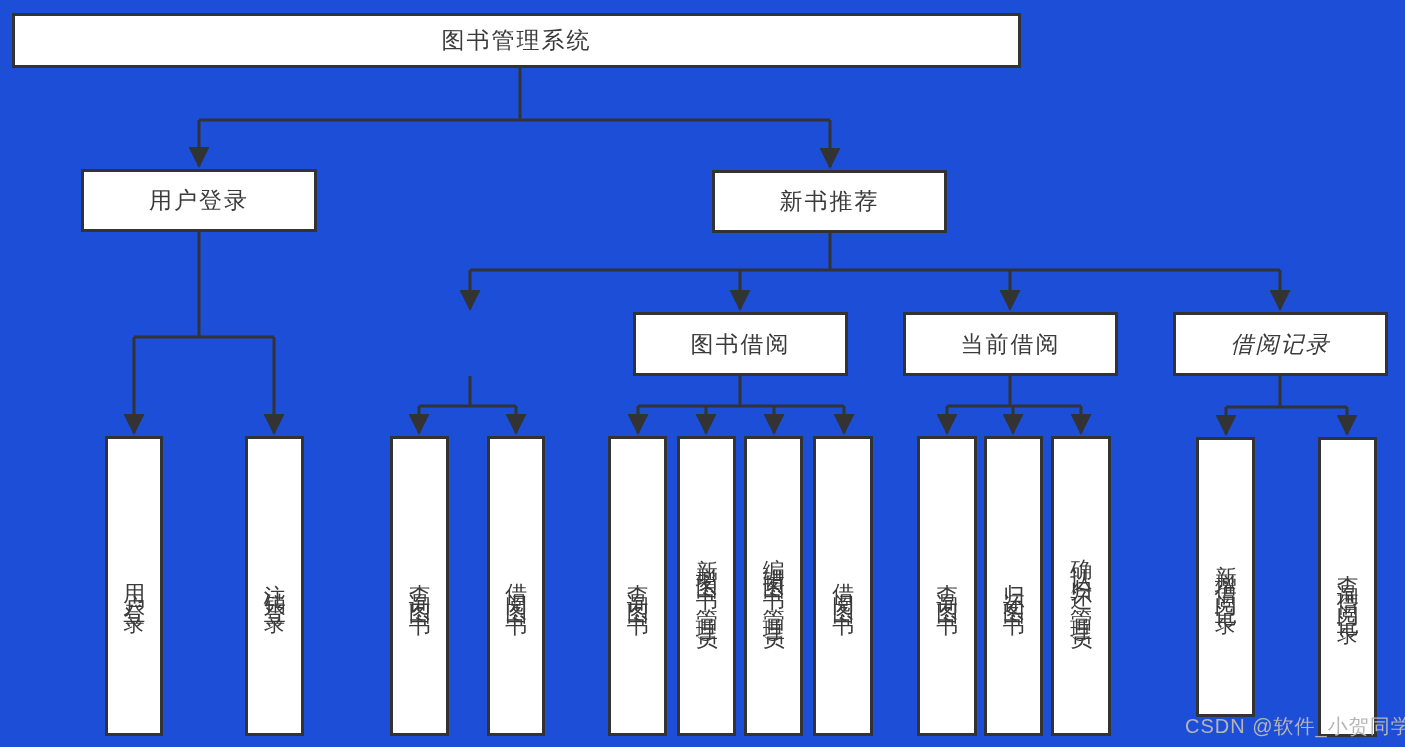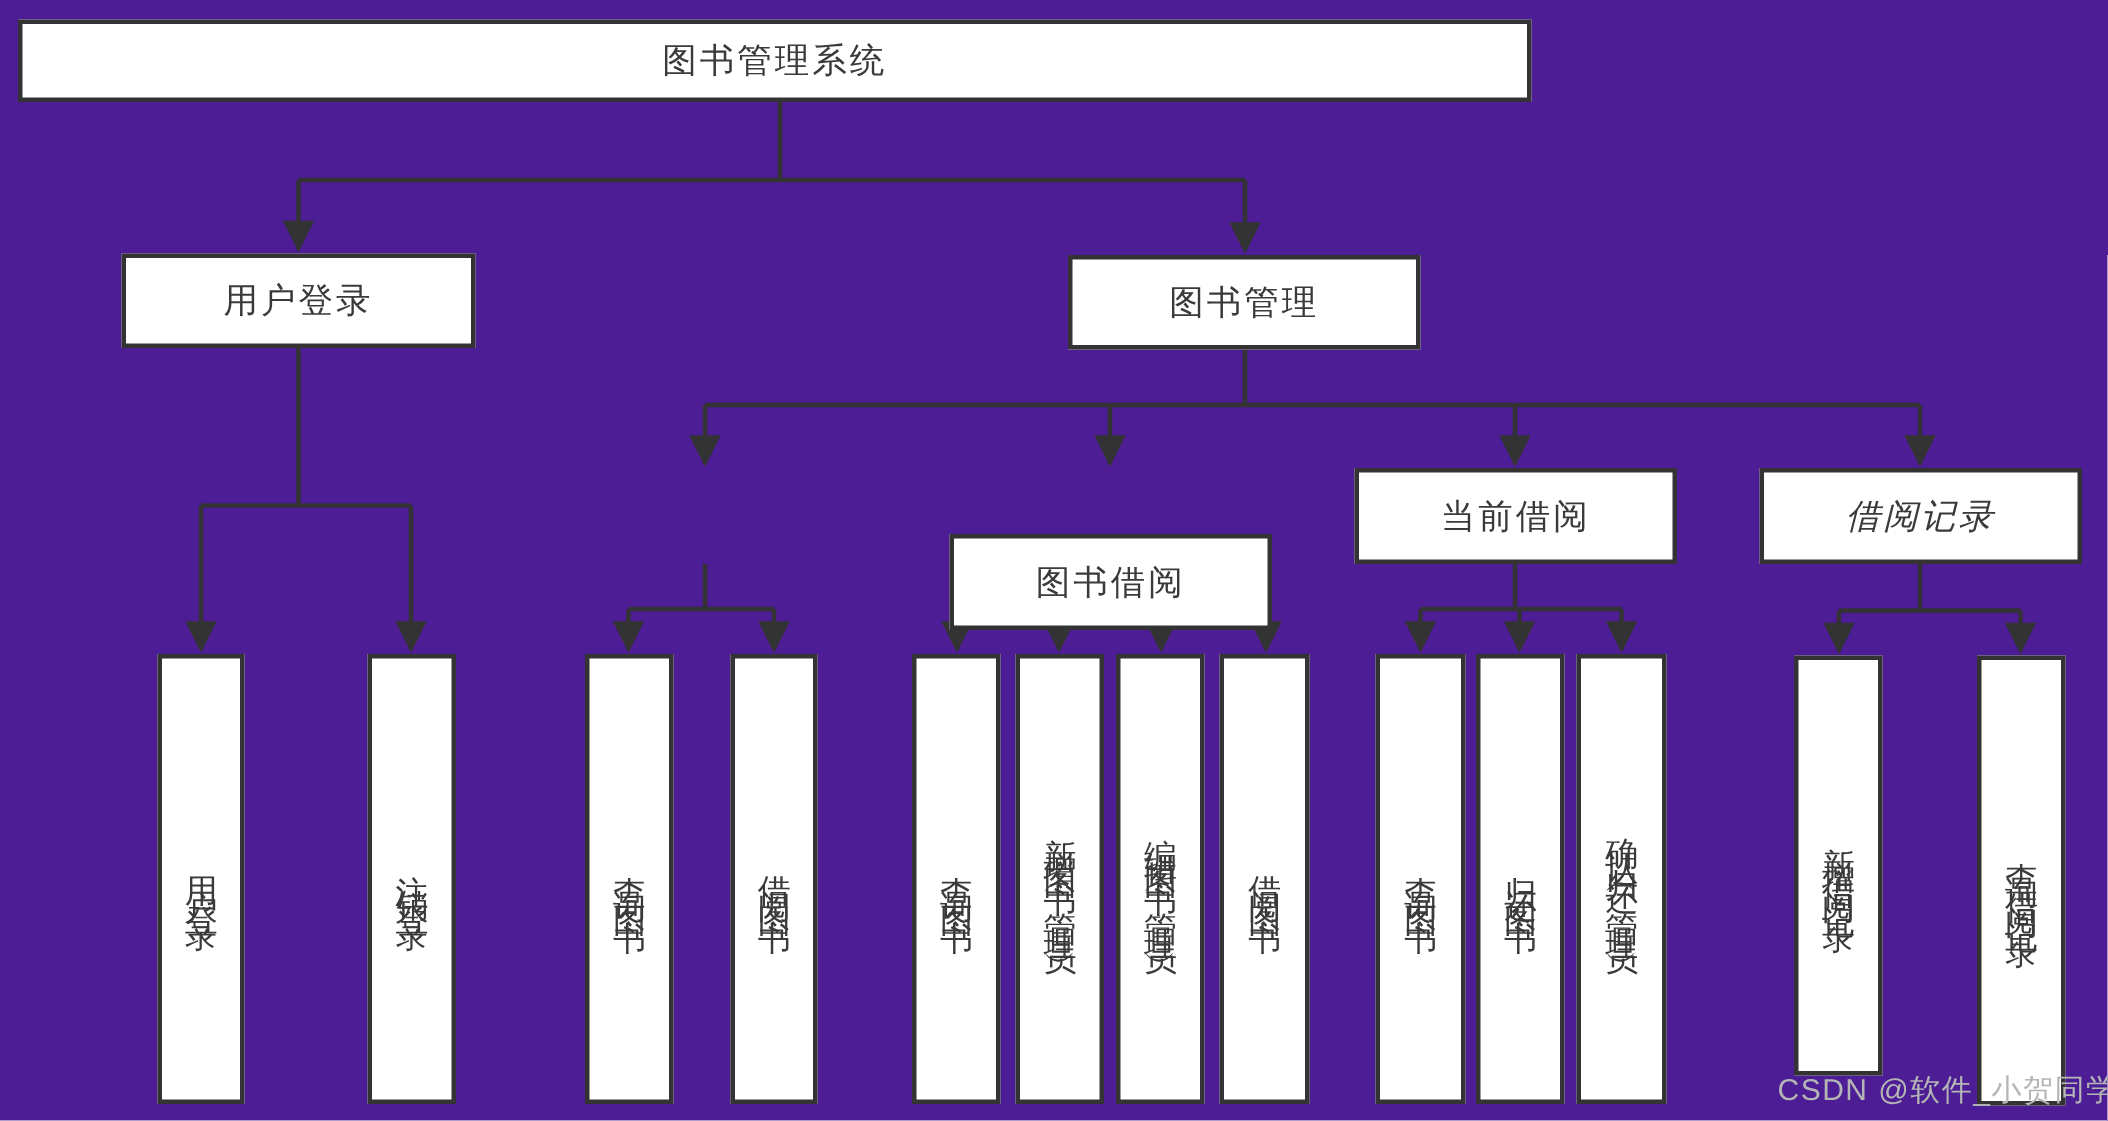--- a/index.html
+++ b/index.html
@@ -1,38 +1,38 @@
 <!DOCTYPE html>
 <html><head>
 <meta charset="utf-8">
 <style>
   html,body { margin:0; padding:0; background:#ffffff; }
   .stage {
-    position:relative; width:1405px; height:747px; background:#4c1d95;
+    position:relative; width:1405px; height:747px; background:#1d4ed8;
     font-family:"Liberation Sans", sans-serif; overflow:hidden;
   }
   svg.wires { position:absolute; left:0; top:0; z-index:0; pointer-events:none; }
   .node {
     position:absolute; box-sizing:border-box; background:#ffffff;
     border:3px solid #333333; color:#3a3a3a; z-index:1;
     display:flex; align-items:center; justify-content:center; text-align:center;
   }
   .h { font-size:23px; letter-spacing:2px; }
   .v span {
     writing-mode:vertical-rl; text-orientation:mixed;
     font-size:22px; letter-spacing:10px; line-height:1.2; display:block;
   }
   
   #n-root          { left:12px;  top:13px;  width:1009px; height:55px; }
   
   #n-user-login    { left:81px;  top:169px; width:236px; height:63px; }
   #n-book-mgmt     { left:712px; top:170px; width:235px; height:63px; }
   
   #n-new-book      { left:363px;  top:312px; width:215px; height:64px; }
-  #n-book-borrow   { left:633px;  top:312px; width:215px; height:64px;margin-top:44px; }
+  #n-book-borrow   { left:633px;  top:312px; width:215px; height:64px; }
   #n-cur-borrow    { left:903px;  top:312px; width:215px; height:64px; }
   #n-borrow-rec    { left:1173px; top:312px; width:215px; height:64px;font-style:italic; }
   
   #n-ul-login      { left:105px;  top:436px; width:58px; height:300px; }
   #n-ul-logout     { left:245px;  top:436px; width:59px; height:300px; }
   #n-nb-query      { left:390px;  top:436px; width:59px; height:300px; }
   #n-nb-borrow     { left:487px;  top:436px; width:58px; height:300px; }
   #n-bb-query      { left:608px;  top:436px; width:59px; height:300px; }
   #n-bb-add        { left:677px;  top:436px; width:59px; height:300px; }
   #n-bb-edit       { left:744px;  top:436px; width:59px; height:300px; }
@@ -92,21 +92,21 @@
   </svg>
 
   <div class="node h" id="n-root">
     <span>图书管理系统</span>
   </div>
 
   <div class="node h" id="n-user-login">
     <span>用户登录</span>
   </div>
   <div class="node h" id="n-book-mgmt">
-    <span>图书管理</span>
+    <span>新书推荐</span>
   </div>
 
   <div class="node h" id="n-book-borrow">
     <span>图书借阅</span>
   </div>
   <div class="node h" id="n-cur-borrow">
     <span>当前借阅</span>
   </div>
   <div class="node h" id="n-borrow-rec">
     <span>借阅记录</span>

